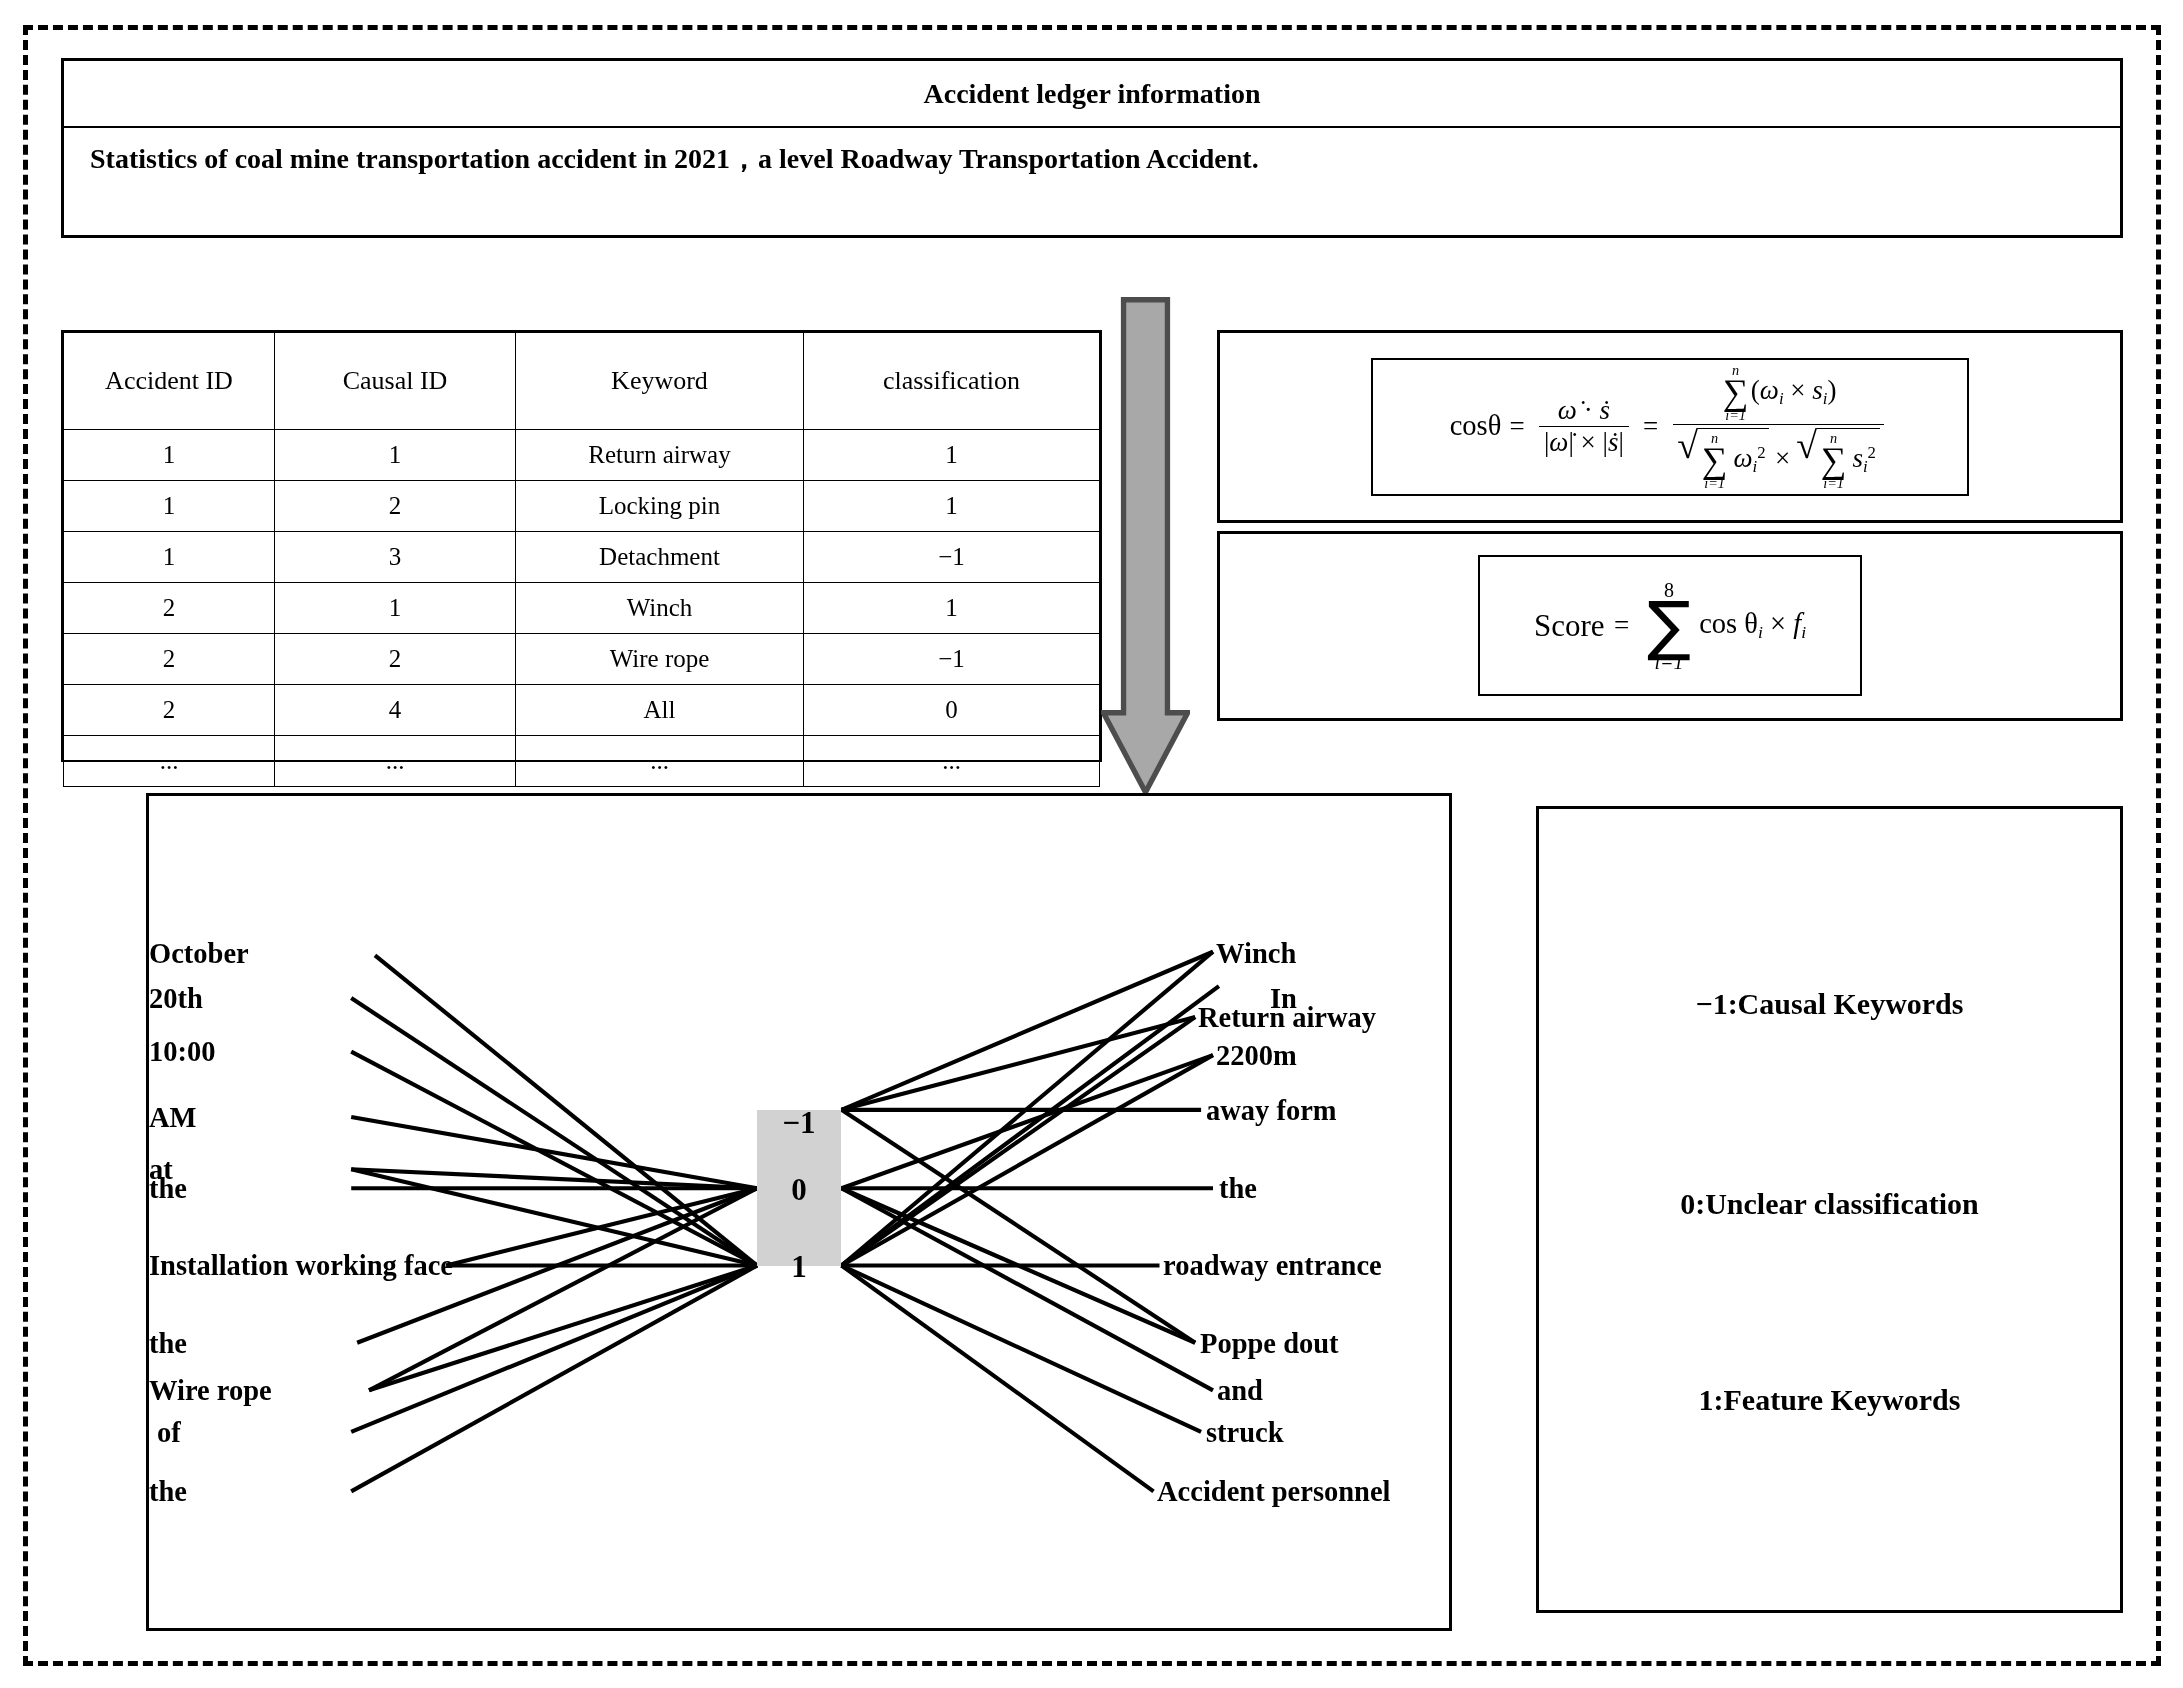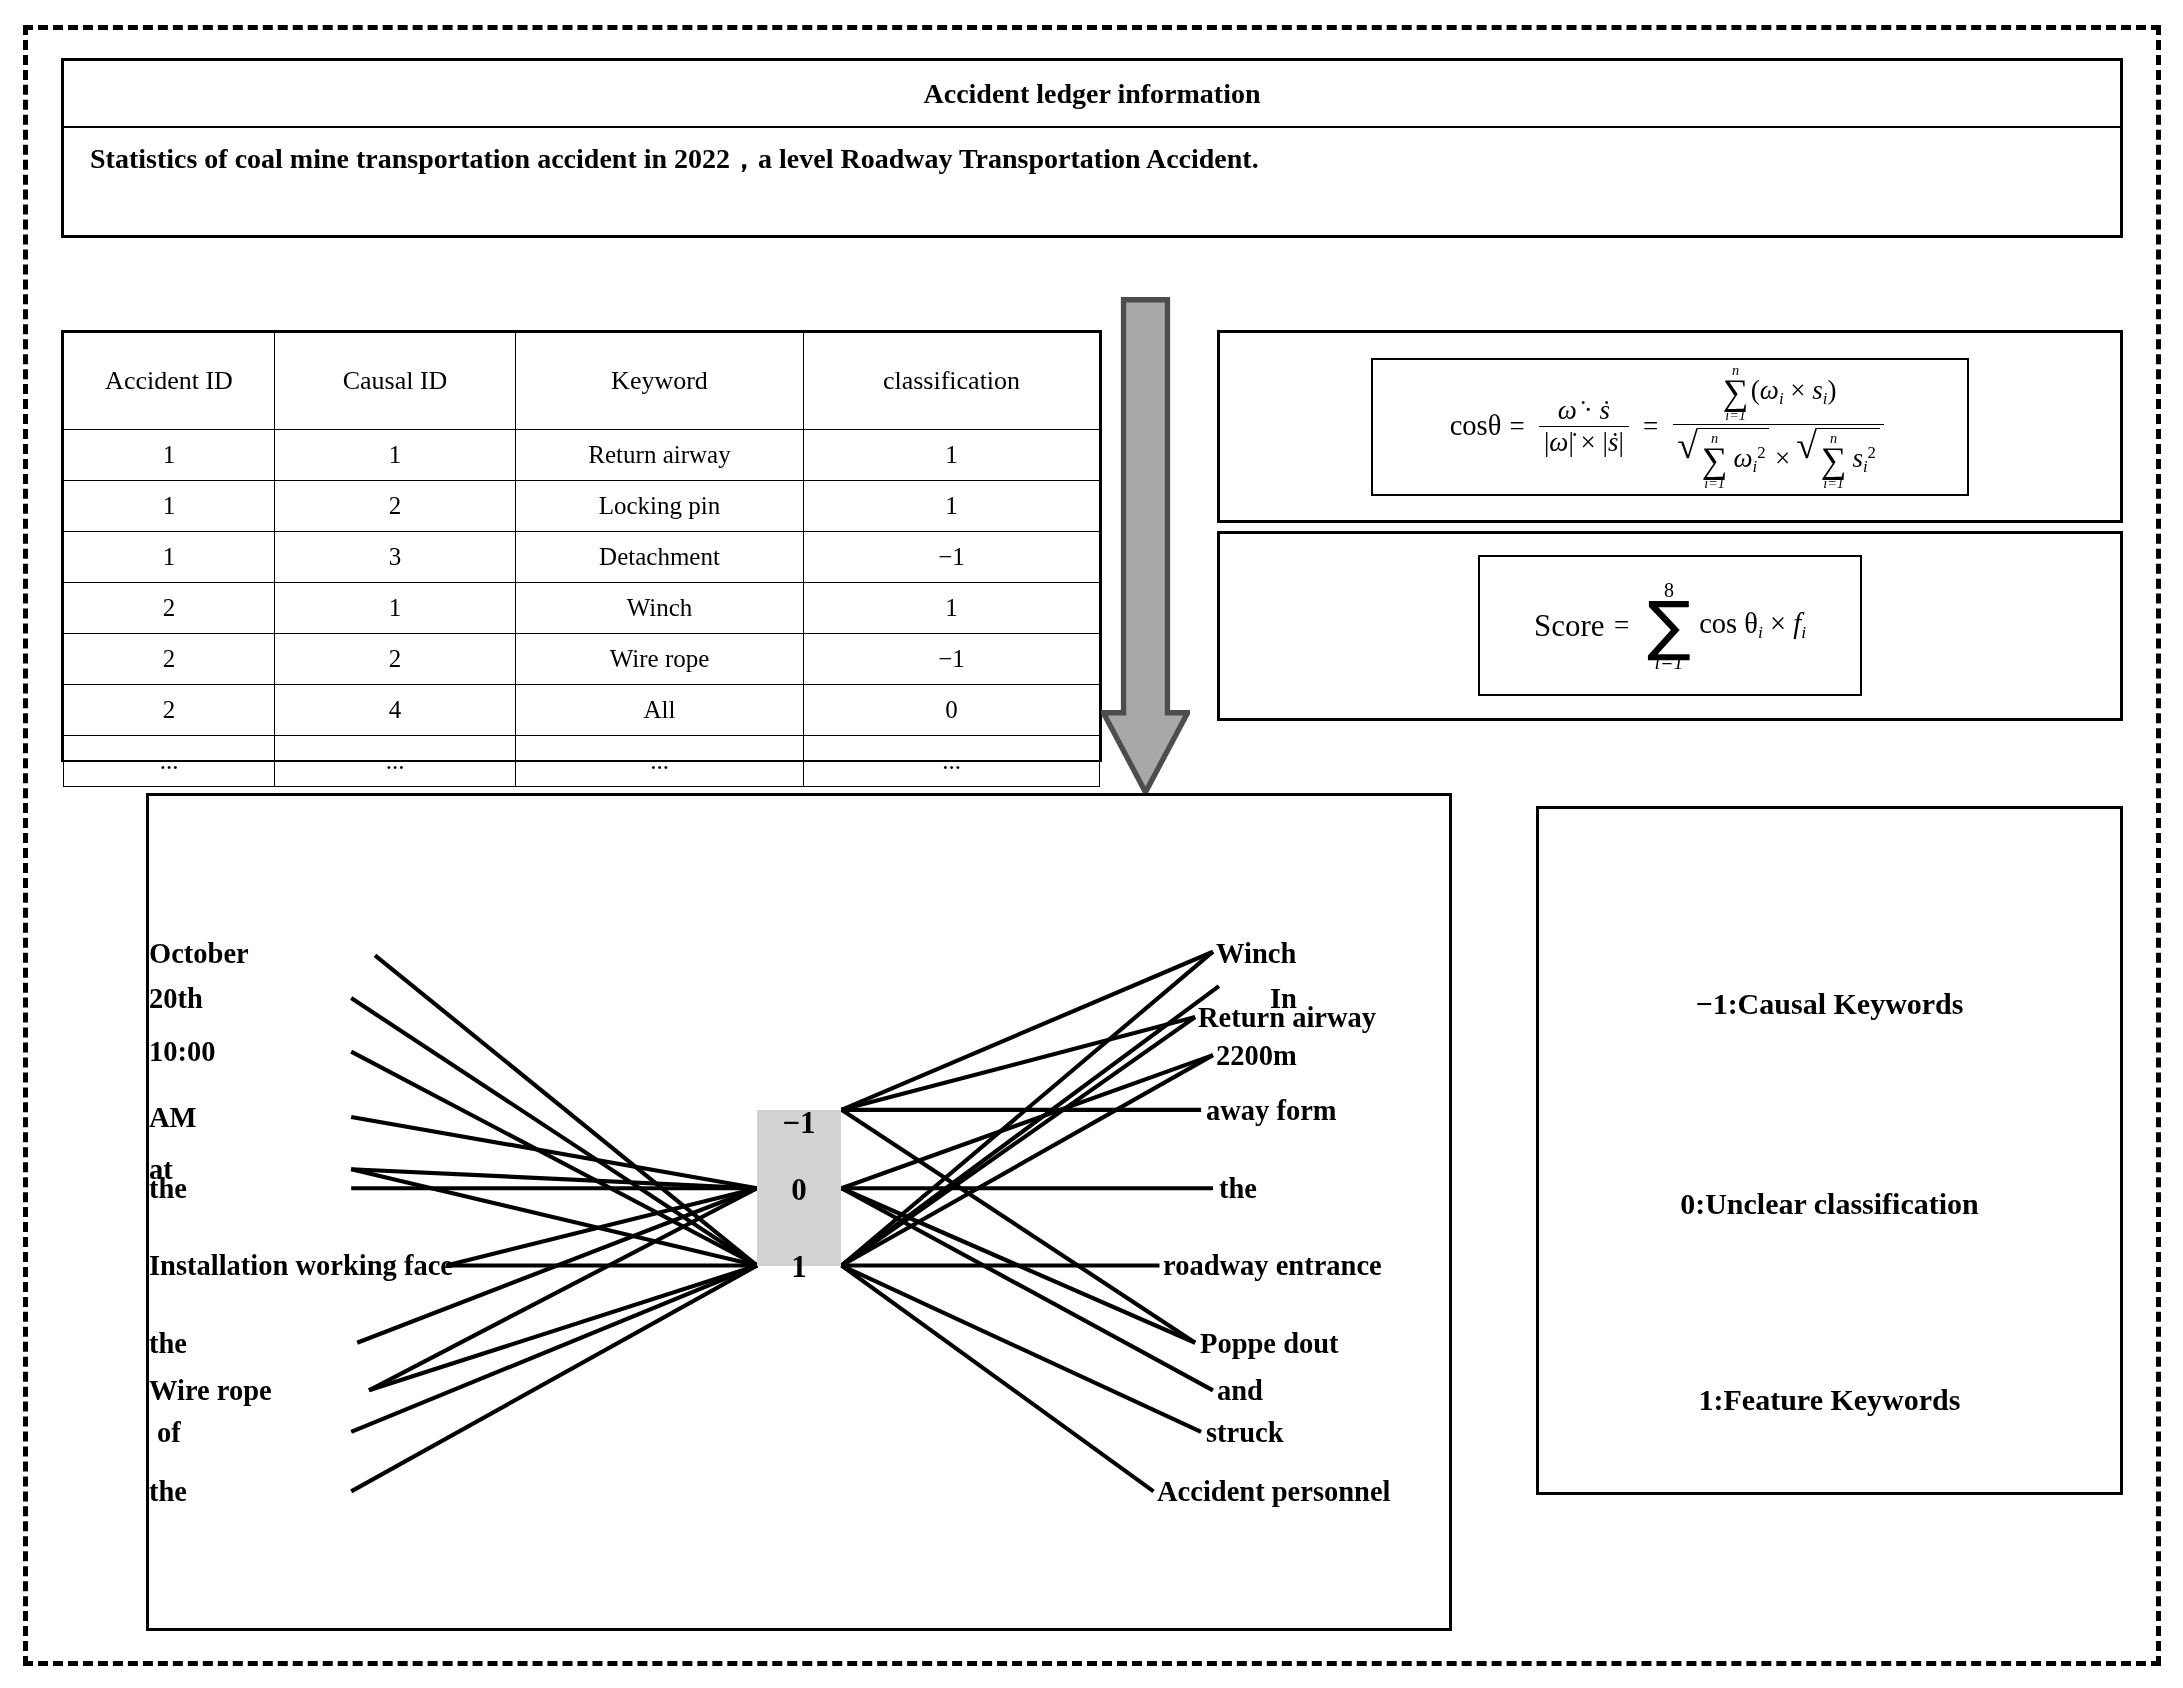--- a/index.html
+++ b/index.html
@@ -136,37 +136,37 @@
     width:84px;height:156px;background:#d2d2d2;
   }
   #center-node div{
     position:absolute;left:0;width:84px;text-align:center;
     font-weight:bold;font-size:31px;
   }
 
   
   #legend-box{
     position:absolute;left:1536px;top:806px;
-    width:587px;height:689px;
+    width:587px;height:807px;
     border:3.6px solid #000;box-sizing:border-box;background:#fff;
   }
   .legend-item{
     position:absolute;left:0;width:100%;
     text-align:center;font-weight:bold;font-size:30px;
     white-space:nowrap;
   }
 </style>
 </head>
 <body>
 
 <div id="outer-frame"></div>
 
 <div id="ledger">
   <div class="ledger-row" id="ledger-title">Accident ledger information</div>
-  <div class="ledger-row" id="ledger-stats">Statistics of coal mine transportation accident in 2022，a level Roadway Transportation Accident.</div>
+  <div class="ledger-row" id="ledger-stats">Statistics of coal mine transportation accident in 2021，a level Roadway Transportation Accident.</div>
 </div>
 
 <div id="kw-table">
   <table>
     <thead>
       <tr>
         <th>Accident  ID</th>
         <th>Causal ID</th>
         <th>Keyword</th>
         <th>classification</th>

